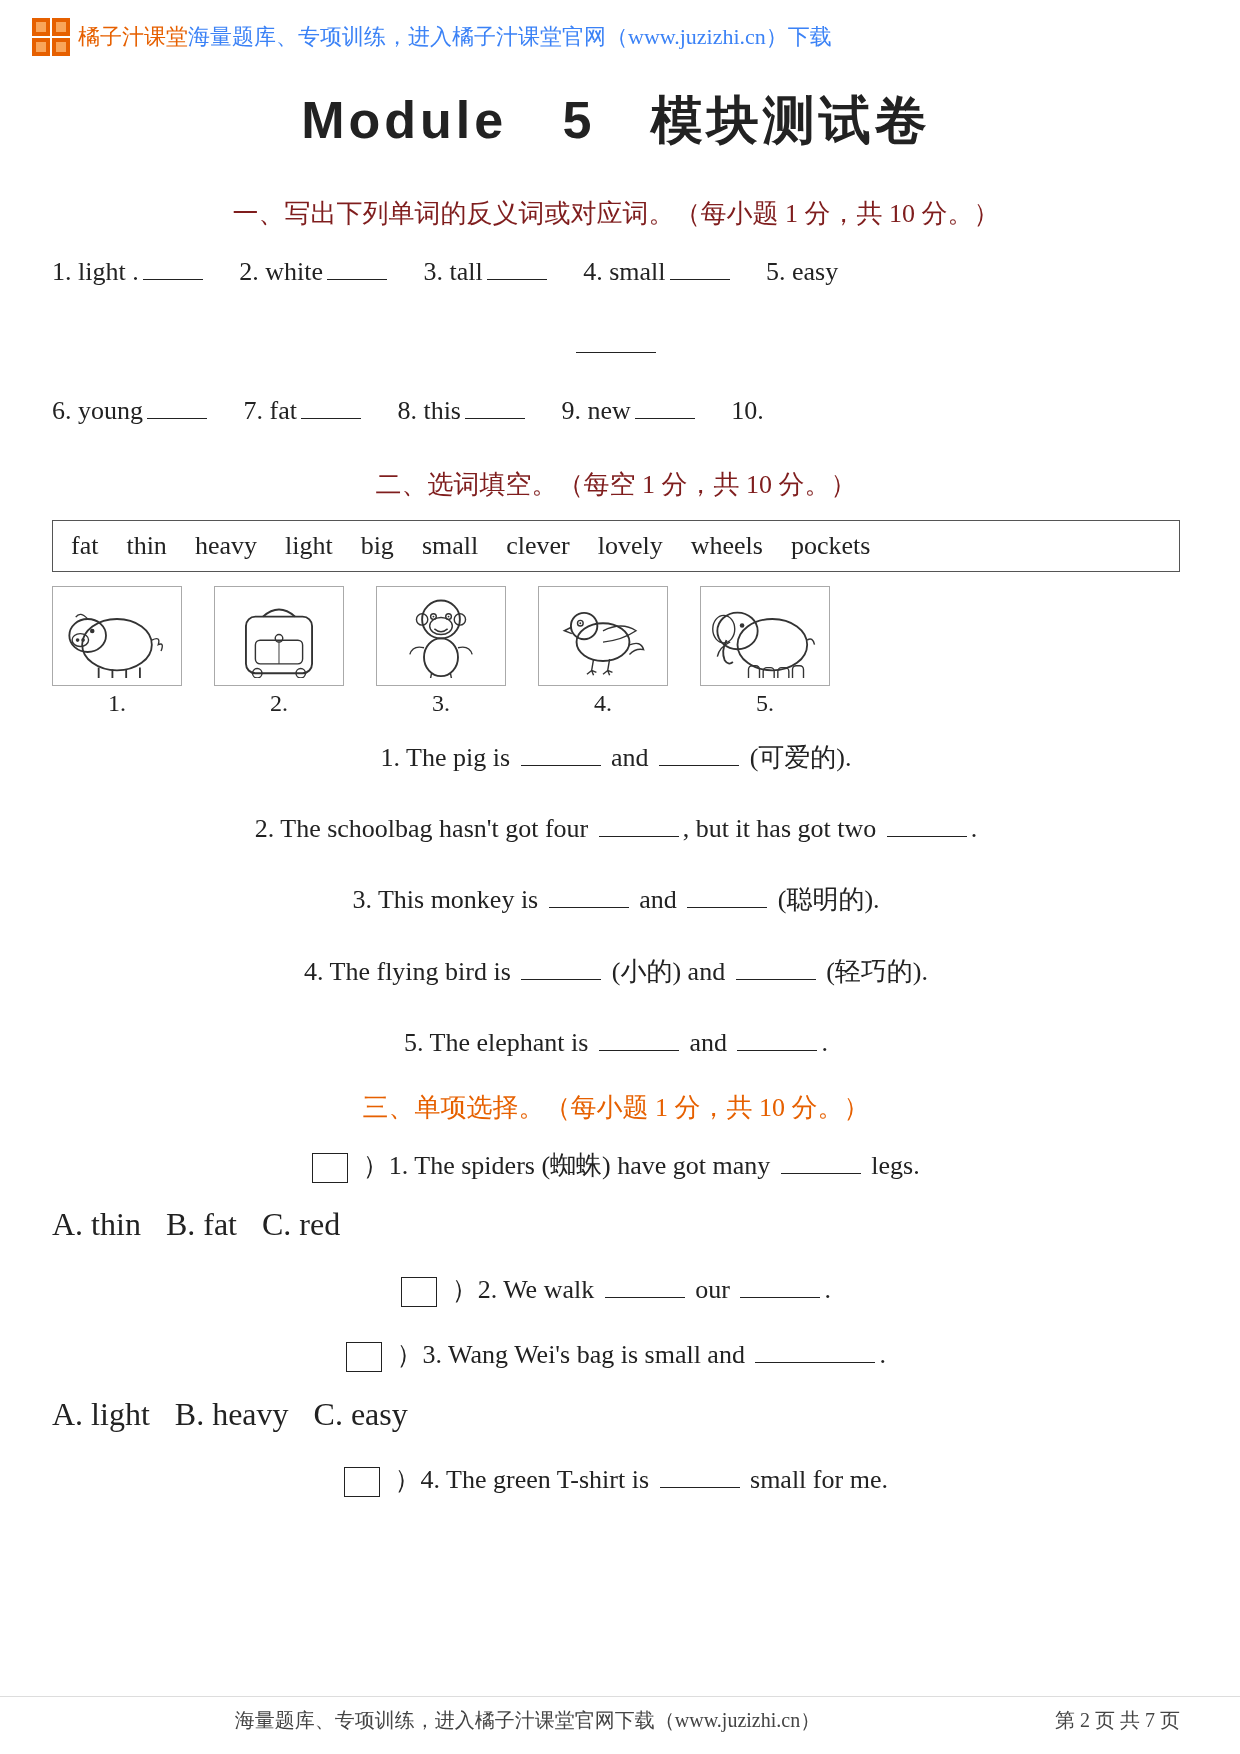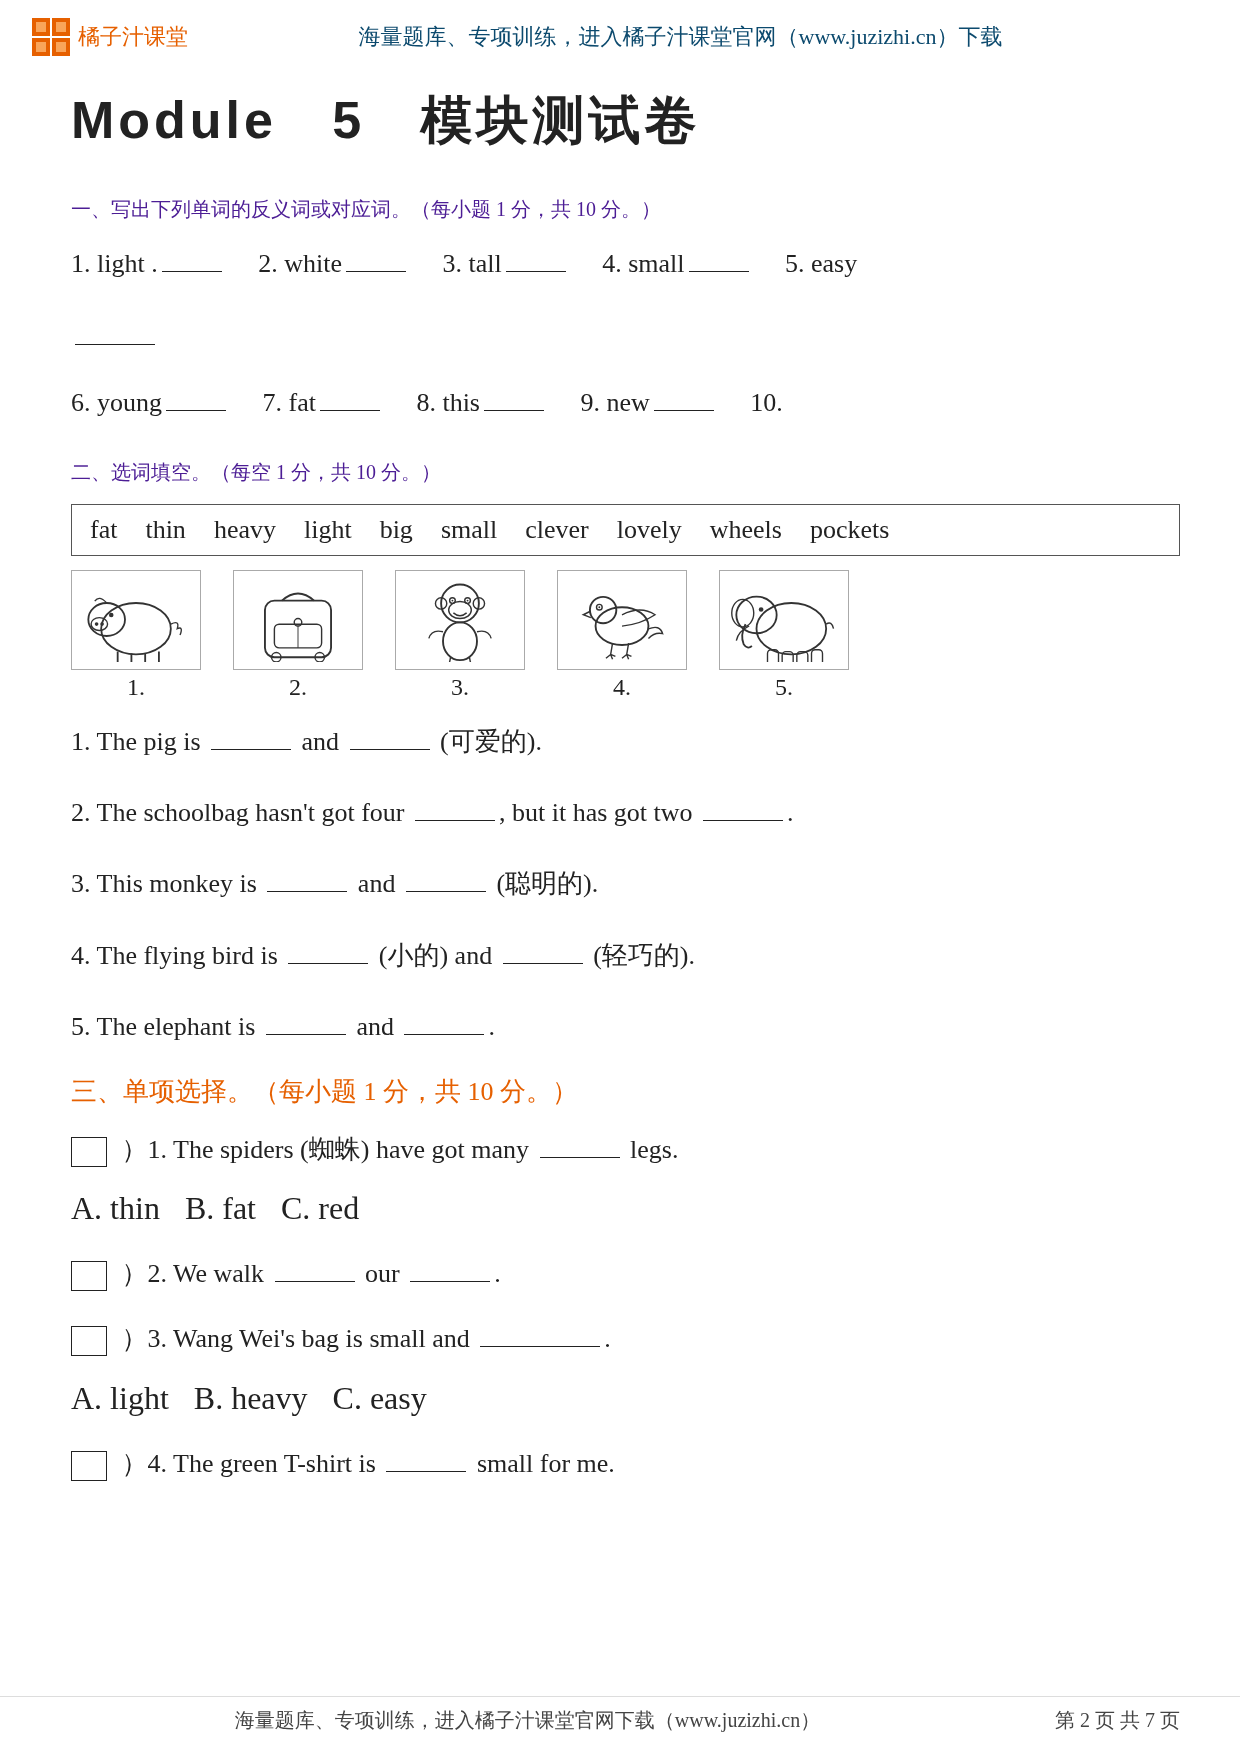--- a/index.html
+++ b/index.html
@@ -28,40 +28,40 @@
       width: 38px;
       height: 38px;
     }
     .logo-text {
       font-size: 22px;
       color: #e66000;
       font-family: 'SimHei', sans-serif;
     }
     .header-center {
       font-size: 22px;
-      color: #0c4a6e;
+      color: #3b82f6;
       flex: 1;
+    }
+    .content {
+      padding: 20px 60px 60px 52px;
       text-align: center;
-    }
-    .content {
-      padding: 20px 60px 60px 71px;
     }
     .main-title {
       font-size: 52px;
       font-family: 'Arial', 'SimHei', sans-serif;
       font-weight: bold;
       margin-bottom: 40px;
       letter-spacing: 4px;
     }
     .main-title .cn {
       font-family: 'SimHei', sans-serif;
     }
     .section-header {
-      font-size: 20px;
-      color: #4c1d95;
+      font-size: 26px;
+      color: #7f1d1d;
       margin-bottom: 18px;
       margin-top: 10px;
     }
     .question-row {
       display: flex;
       align-items: baseline;
       flex-wrap: wrap;
       margin-bottom: 32px;
       gap: 0;
       font-size: 26px;

